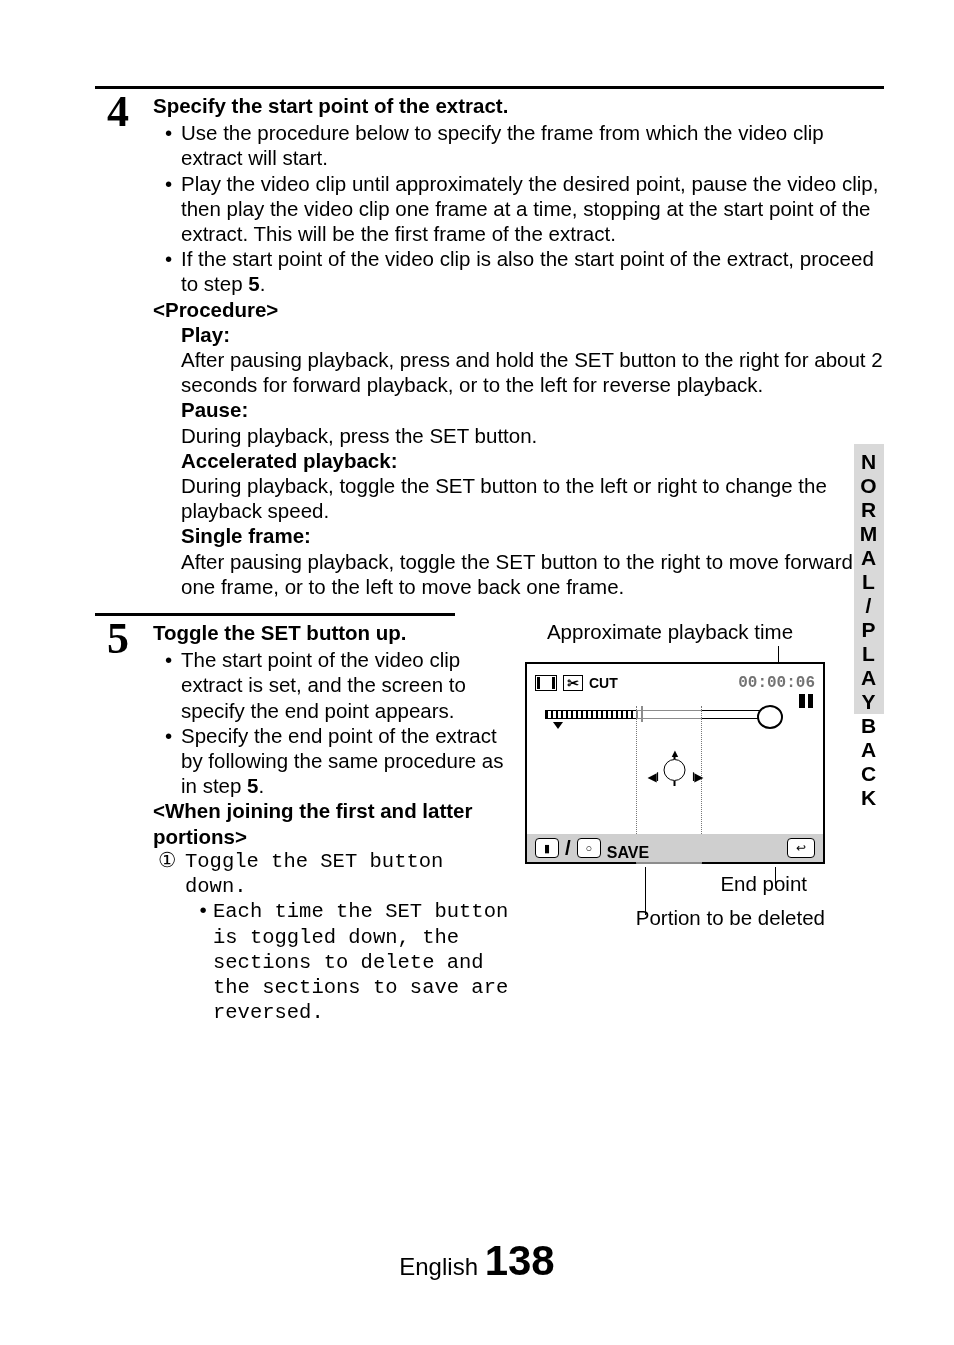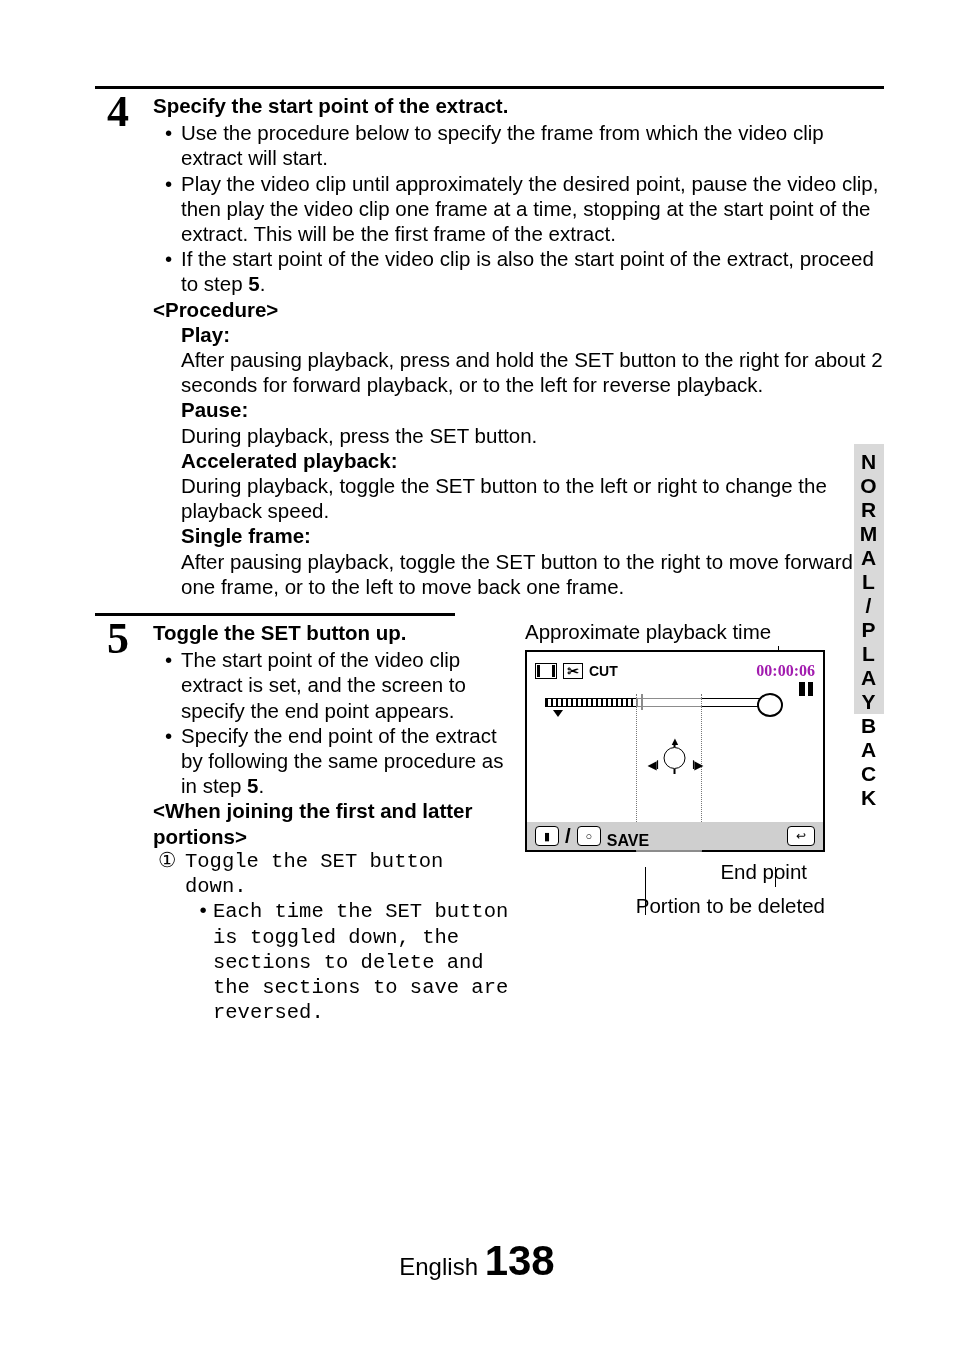--- a/index.html
+++ b/index.html
@@ -96,22 +96,22 @@
     width: 360px;
     font-size: 20.5px;
     line-height: 1.23;
   }
   .step5-right {
     flex: 1;
     position: relative;
     font-size: 20.5px;
   }
   .approx-label {
-    text-align: left;
-    margin-bottom: 6px;
+    text-align: center;
+    margin-bottom: 18px;
     padding-right: 10px;
   }
   .leader-v {
     position: absolute;
     width: 1px;
     background: #000;
   }
   .screen {
     position: relative;
     width: 300px;
@@ -140,24 +140,24 @@
   .film-icon::before{left:1px;} .film-icon::after{right:1px;}
   .scissor-icon {
     font-size: 14px;
     border: 1.5px solid #000;
     width: 18px; height: 14px;
     display:flex;align-items:center;justify-content:center;
     line-height:1;
   }
   .time-box {
     margin-left: auto;
-    font-family: Liberation Serif, serif;
+    font-family: Liberation Mono, monospace;
     font-weight: bold;
     font-size: 16px;
-    color:#a21caf;
+    color:#737373;
     text-shadow: -1px 0 #fff, 1px 0 #fff, 0 -1px #fff, 0 1px #fff;
   }
   .pause-icon {
     width:14px;height:14px;display:flex;gap:3px;margin-left:4px;
   }
   .pause-icon span{flex:1;background:#000;}
   .timeline {
     position:absolute; top:42px; left:18px; right:18px;
     height:14px;
   }

